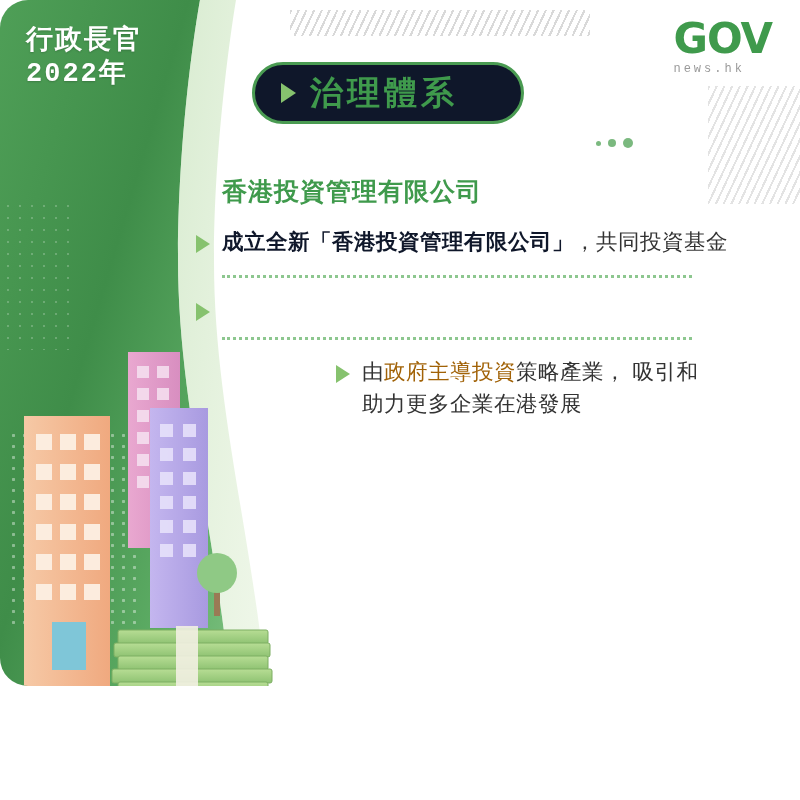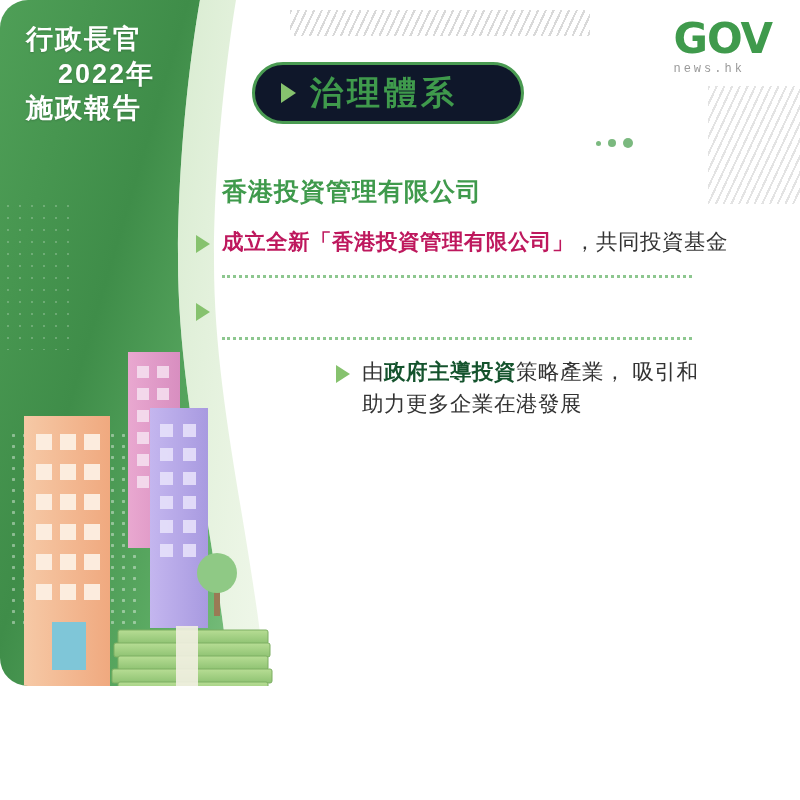--- a/index.html
+++ b/index.html
@@ -45,21 +45,21 @@
     position: absolute;
     left: 26px; top: 22px;
     width: 180px;
     color: #ffffff;
     font-weight: bold;
     line-height: 1.28;
     letter-spacing: 2px;
     text-shadow: 0 1px 2px rgba(0,0,0,.18);
   }
   .title-block div { font-size: 27px; }
-  .title-line-2 { font-family: Liberation Sans, sans-serif; margin-left: 32px; }
+  .title-line-2 { font-family: Liberation Mono, monospace; }
 
   
   .logo {
     position: absolute;
     right: 28px; top: 18px;
     text-align: left;
     line-height: 1;
   }
   .logo .gov {
     font-family: "DejaVu Sans", sans-serif;
@@ -163,22 +163,22 @@
     border-left: 14px solid #86c26e;
     border-top: 9px solid transparent;
     border-bottom: 9px solid transparent;
   }
   .bullet .text {
     font-size: 21.5px;
     line-height: 1.52;
     color: #333333;
     letter-spacing: .5px;
   }
-  .hl-red { color: #be185d; font-weight: bold; }
-  .hl-green { color: #14532d; font-weight: bold; }
+  .hl-red { color: #0f172a; font-weight: bold; }
+  .hl-green { color: #a16207; font-weight: normal; }
 
   .divider {
     height: 0;
     margin: 16px 0 16px 26px;
     border-top: 3.5px dotted #8dc78f;
     width: 470px;
   }
   .bullet-3 { margin-left: 140px; }
   .bullet-3 .text { width: 400px; }
 
@@ -213,21 +213,20 @@
       <path d="M0,0 L200,0 C200,0 178,120 178,260 C178,430 236,600 236,800 L0,800 Z" fill="url(#gp)"></path>
       <path d="M200,0 L236,0 C236,0 214,130 214,262 C214,436 272,600 272,800 L236,800 C236,600 178,430 178,260 C178,120 200,0 200,0 Z" fill="url(#gp2)"></path>
     </svg>
     <div class="dot-grid"></div>
     <div class="dot-grid2"></div>
   </div>
 
   <div class="title-block">
     <div>行政長官</div>
     <div class="title-line-2">2022年</div>
-    <div>施政報告</div>
   </div>
 
   <div class="logo">
     <div class="logo-circle"></div>
     <div class="gov">GOV</div>
     <div class="newshk">news.hk</div>
   </div>
 
   <div class="ribbon">
     <span class="tri"></span>

